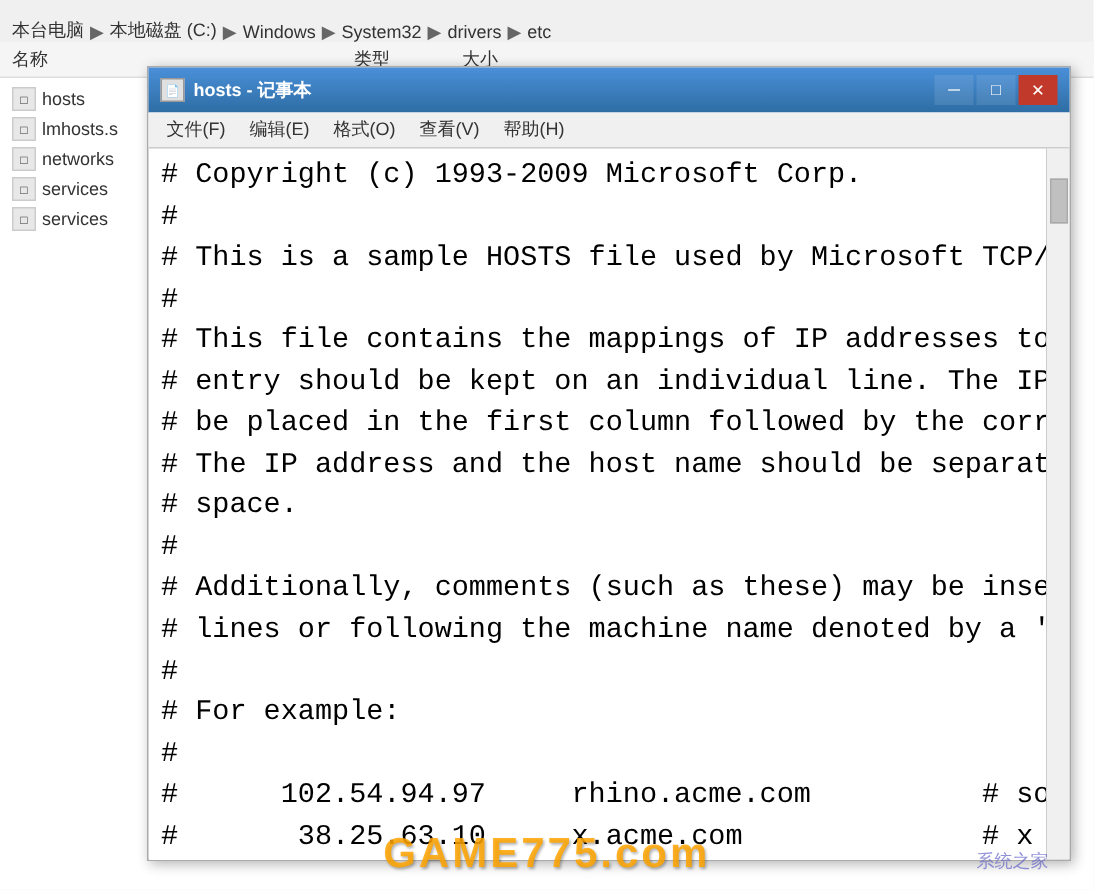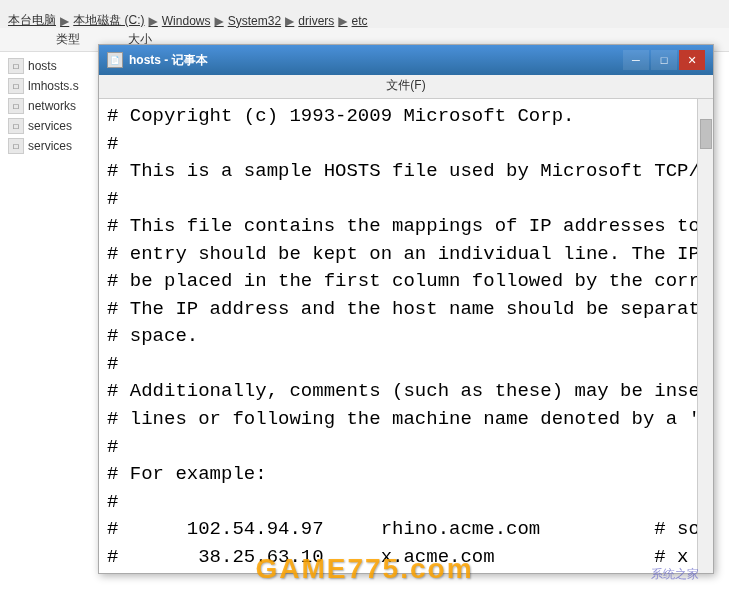--- a/index.html
+++ b/index.html
@@ -27,21 +27,20 @@
       position: absolute;
       top: 0; left: 0; right: 0;
       height: 42px;
       background: #f0f0f0;
       border-bottom: 1px solid #ccc;
       display: flex;
       align-items: center;
       padding: 0 8px;
       font-size: 12px;
       color: #333;
-      text-decoration: underline;
     }
     .breadcrumb-separator {
       margin: 0 4px;
       color: #666;
     }
 
     
     .column-headers {
       position: absolute;
       top: 28px; left: 0; right: 0;
@@ -151,21 +150,20 @@
 
     
     .menu-bar {
       height: 24px;
       background: #f0f0f0;
       border-bottom: 1px solid #ccc;
       display: flex;
       align-items: center;
       padding: 0 4px;
       flex-shrink: 0;
-      flex-direction: column;
     }
     .menu-item {
       padding: 2px 8px;
       font-size: 12px;
       color: #333;
       cursor: pointer;
     }
 
     
     .content-area {
@@ -238,20 +236,21 @@
     <span>Windows</span>
     <span class="breadcrumb-separator">▶</span>
     <span>System32</span>
     <span class="breadcrumb-separator">▶</span>
     <span>drivers</span>
     <span class="breadcrumb-separator">▶</span>
     <span>etc</span>
   </div>
 
   <div class="column-headers">
+    <div class="col-name">名称</div>
     <div class="col-type">类型</div>
     <div class="col-size">大小</div>
   </div>
 
   <div class="file-list">
     <div class="file-item">
       <span class="file-icon">□</span>
       <span>hosts</span>
     </div>
     <div class="file-item">

